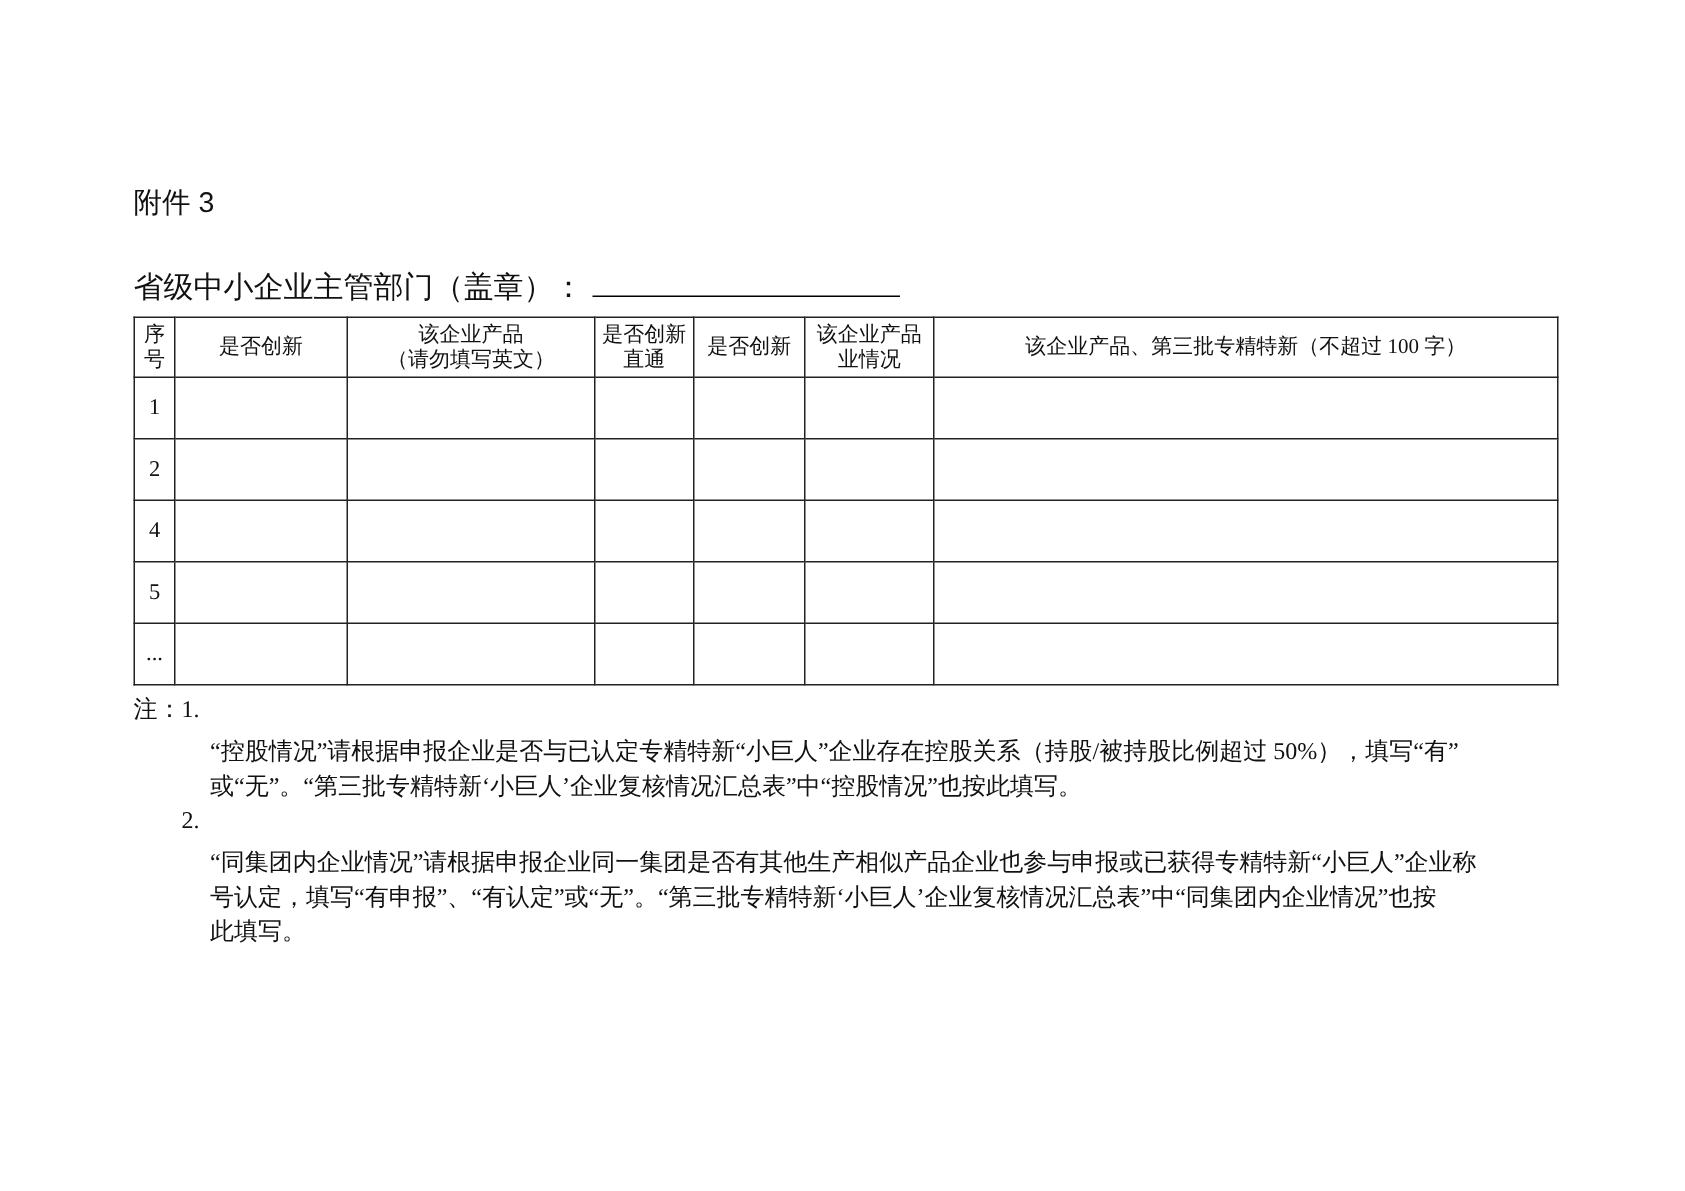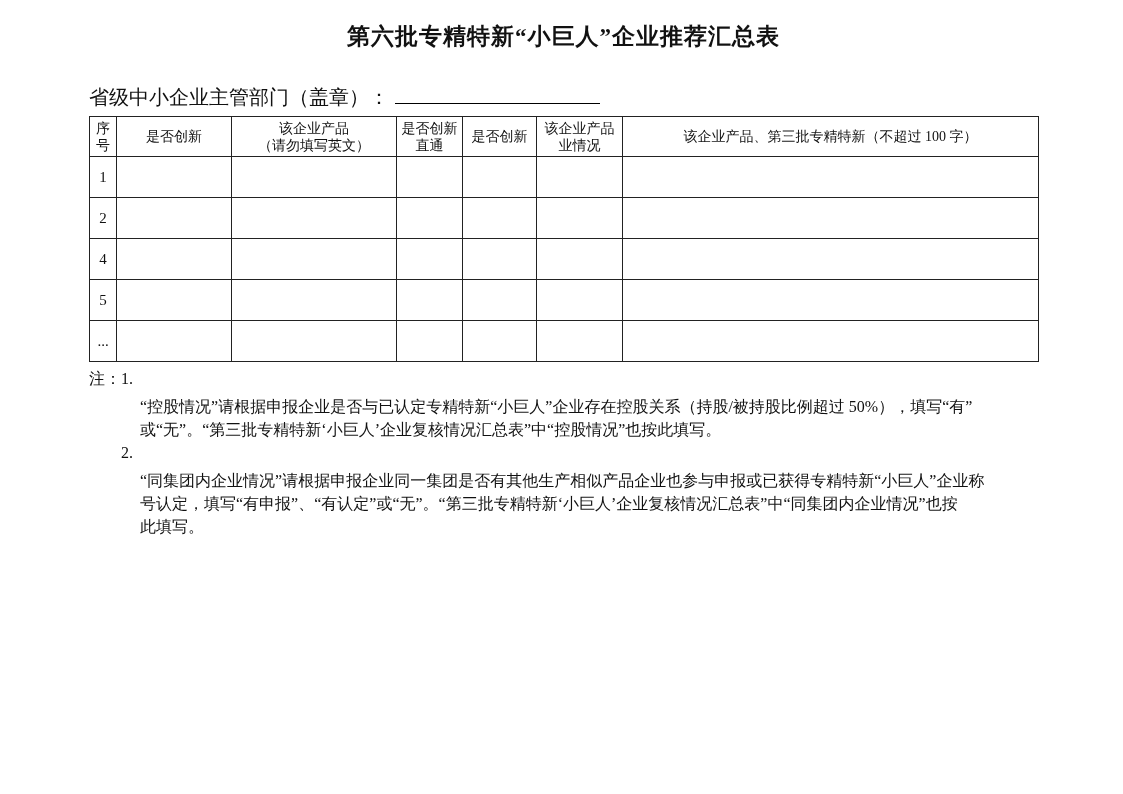--- a/index.html
+++ b/index.html
@@ -90,22 +90,22 @@
   .note-item { display: flex; align-items: flex-start; }
   .note-no { flex: 0 0 19px; }
   .note-text { white-space: pre; margin-top: 28px; }
 </style>
 </head>
 <body>
 
 <div class="page">
   <div class="content">
 
-
-    <h1 class="doc-title">第六批专精特新“小巨人”企业推荐汇总表</h1>
+    <div class="attachment-label">附件 3</div>
+
 
     <div class="stamp-line">
       <span>省级中小企业主管部门（盖章）：</span><span class="stamp-blank"></span>
     </div>
 
     <table class="summary">
       <colgroup id="table-colgroup">
           <col style="width: 27px;">
           <col style="width: 115px;">
           <col style="width: 165px;">

